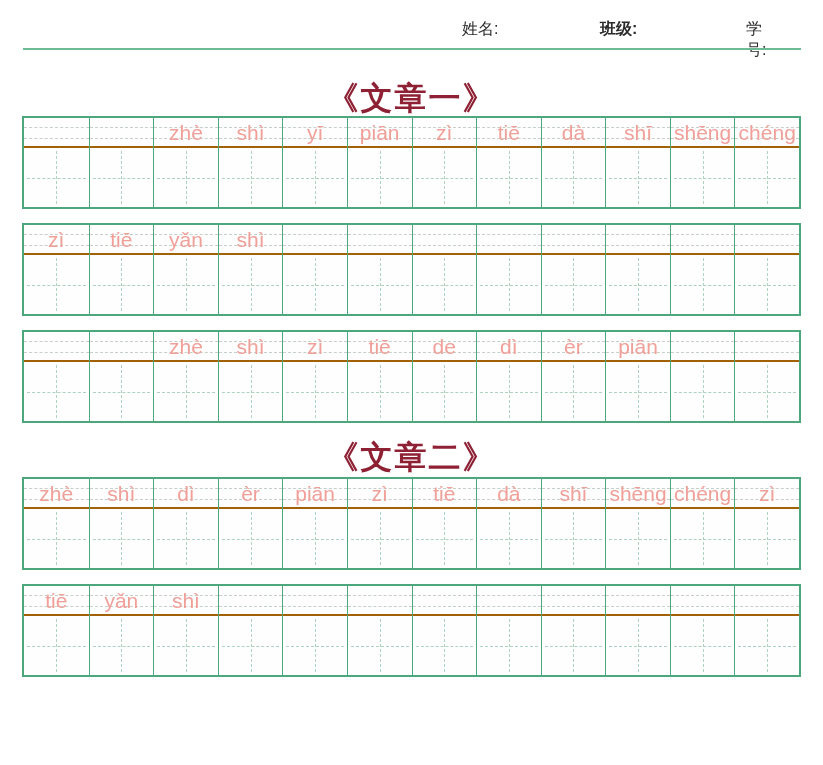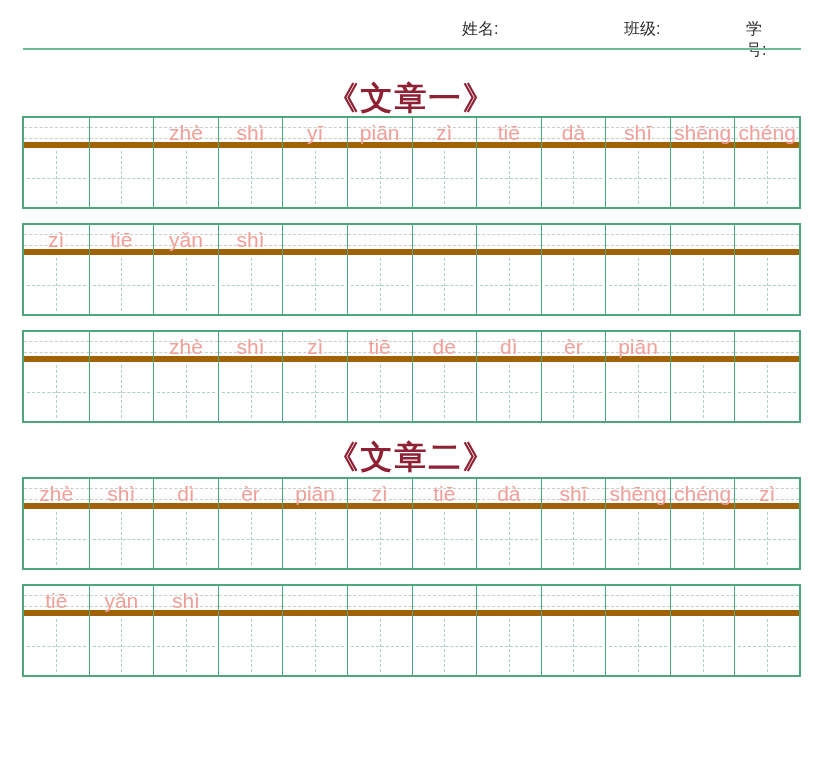--- a/index.html
+++ b/index.html
@@ -4,37 +4,37 @@
 <style>
   * { margin: 0; padding: 0; box-sizing: border-box; }
   html, body { width: 823px; height: 765px; background: #ffffff; overflow: hidden;
     font-family: "Liberation Sans", sans-serif; }
 
   
   .header { position: relative; height: 50px; width: 679px; }
   .header-field { position: absolute; top: 19px; font-size: 16px; color: #2b2b2b;
     font-family: "Liberation Sans", sans-serif; }
   .hf-0 { left: 462px; }
-  .hf-1 { left: 624px; }
+  .hf-1 { left: 600px; font-weight: bold; }
   .hf-2 { left: 746px; }
   .header-rule { position: absolute; left: 23px; top: 48px; width: 778px; height: 2px;
     background: #6cbb92; }
 
   
   .article-title { width: 779px; margin-left: 22px; text-align: center;
     font-family: "DejaVu Serif", "Liberation Serif", serif; font-weight: bold;
     color: #8e2134; font-size: 32px; letter-spacing: 2px; }
   .title-1 { height: 66px; line-height: 100px; line-height: 96px; }
   .title-2 { height: 40px; line-height: 40px; }
 
   
   .block { width: 779px; margin-left: 22px; border: 2px solid #4da77c;
     margin-bottom: 14px; background: #fdfefd; }
   .prow { display: grid; grid-template-columns: repeat(12, 1fr); height: 30px;
-    border-bottom: 6px solid #a16207; }
+    border-bottom: 2px solid #a16207; }
   .crow { display: grid; grid-template-columns: repeat(12, 1fr); height: 59px; }
   .pcell, .ccell { position: relative; }
   .pcell + .pcell, .ccell + .ccell { border-left: 1.5px solid #4da77c; }
 
   
   .pcell::before, .pcell::after { content: ""; position: absolute; left: 0; right: 0;
     border-top: 1px dashed #c6cfc8; }
   .pcell::before { top: 31%; }
   .pcell::after  { top: 66%; }
   .pcell span { position: relative; z-index: 2; display: block; width: 100%;

